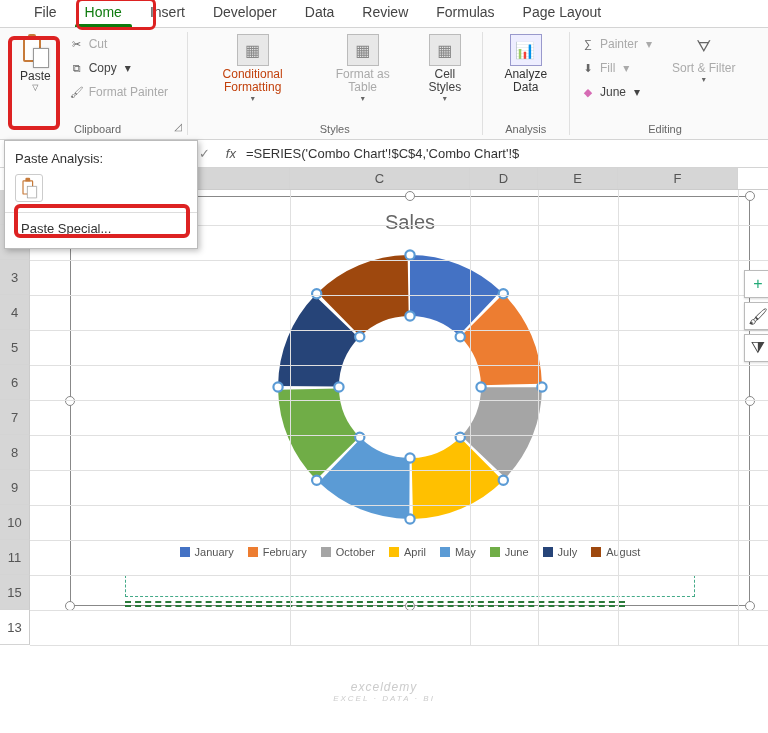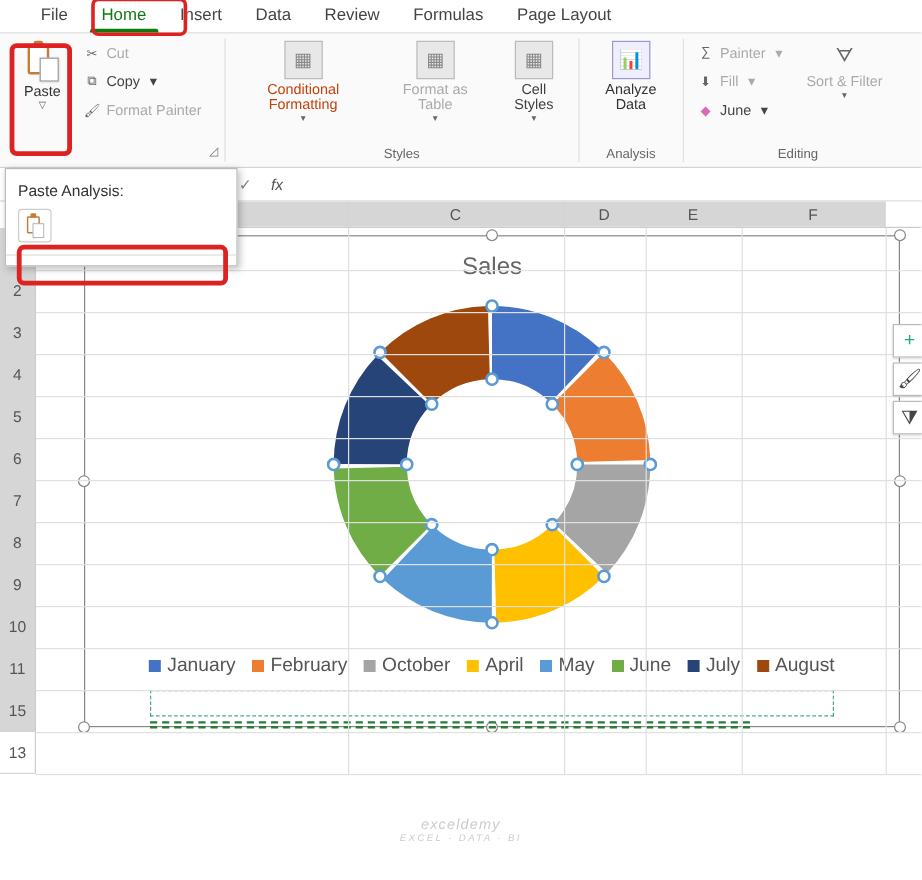--- a/index.html
+++ b/index.html
@@ -70,21 +70,21 @@
   .cell-grid-h { position:absolute; left:0; right:0; height:1px; background:#e0e0e0; }
   
   
   .chart-obj { position:absolute; left:40px; top:6px; width:680px; height:410px; border:1px solid #888; background:#fff; }
   .sel-handle { position:absolute; width:10px; height:10px; border:1.5px solid #888; background:#fff; border-radius:50%; }
   .chart-title { text-align:center; font-size:20px; color:#666; margin-top:14px; }
   .donut-wrap { display:flex; justify-content:center; margin-top:8px; }
   .donut { transform: rotate(-90deg); }
   .seg { stroke-width:42; fill:none; }
   .datapt { fill:#fff; stroke:#5b9bd5; stroke-width:1.5; }
-  .legend { display:flex; justify-content:center; flex-wrap:wrap; gap:14px; font-size:16px; color:#555; margin-top:10px; padding:4px 10px; }
+  .legend { display:flex; justify-content:center; flex-wrap:wrap; gap:14px; font-size:11px; color:#555; margin-top:10px; padding:4px 10px; }
   .legend-item { display:flex; align-items:center; gap:5px; }
   .sw { width:10px; height:10px; }
   .legend-sel { position:absolute; left:54px; bottom:8px; right:54px; height:22px; border:1px dashed #4a8; }
   .marq { position:absolute; left:54px; bottom:-2px; width:500px; height:6px; border-top:2px dashed #2a7a3a; border-bottom:2px dashed #2a7a3a; }
   
   
   .chart-float { position:absolute; right:-4px; top:270px; display:flex; flex-direction:column; gap:4px; z-index:50; }
   .chart-fbtn { width:28px; height:28px; border:1px solid #bbb; background:#fff; display:flex; align-items:center; justify-content:center; font-size:16px; color:#444; cursor:pointer; box-shadow:0 1px 2px rgba(0,0,0,.15); }
   
   .watermark { position:absolute; left:50%; top:680px; transform:translateX(-50%); text-align:center; color:#ccc; font-size:12px; font-style:italic; letter-spacing:1px; pointer-events:none; }
@@ -92,20 +92,21 @@
   
   u.accel { text-decoration:underline; }
 </style>
 </head>
 <body>
 
 <div class="ribbon-tabs">
   <div class="ribbon-tab">File</div>
   <div class="ribbon-tab active">Home</div>
   <div class="ribbon-tab">Insert</div>
+  <div class="ribbon-tab">Developer</div>
   <div class="ribbon-tab">Data</div>
   <div class="ribbon-tab">Review</div>
   <div class="ribbon-tab">Formulas</div>
   <div class="ribbon-tab">Page Layout</div>
 </div>
 <div class="annot-red annot-home"></div>
 
 <div class="ribbon-body">
 
   <div class="ribbon-group" style="min-width:180px">
@@ -128,20 +129,21 @@
             <span class="mini-icon">⧉</span>
             <span>Copy</span>
             <span class="chev" style="margin-left:4px">▾</span>
           </div>
         <div class="small-btn disabled">
             <span class="mini-icon">🖌</span>
             <span>Format Painter</span>
           </div>
       </div>
     </div>
+    <div class="group-label">Clipboard</div>
     <div class="dialog-launcher">◿</div>
   </div>
 
   <div class="ribbon-group" style="min-width:230px">
     <div class="ribbon-row" style="gap:8px">
       <div class="big-btn disabled">
         <div class="styles-icon">▦</div>
         <span class="lbl" style="color:#c2410c">Conditional Formatting</span>
           <span class="chev">▾</span>
       </div>
@@ -202,33 +204,35 @@
   <div class="opt-row">
     <div style="width:28px;height:28px;border:1px solid #ccc;border-radius:3px;display:flex;align-items:center;justify-content:center">
       <div class="clipboard-icon" style="transform:scale(.6);transform-origin:center">
           <div class="board"></div>
           <div class="clip"></div>
           <div class="sheet"></div>
         </div>
     </div>
   </div>
   <div class="sep"></div>
+  <div class="item">Paste <u class="accel">S</u>pecial...</div>
 </div>
 <div class="annot-red annot-pastespecial"></div>
 
 <div class="formula-bar">
   <div class="namebox">
       <span></span>
       <span class="dd">▾</span>
     </div>
   <div class="fb-btns">
     <span>✕</span>
     <span>✓</span>
   </div>
   <span class="fx">fx</span>
+  <input class="formula-input" value="=SERIES('Combo Chart'!$C$4,'Combo Chart'!$" style="">
 </div>
 
 <div class="col-headers">
   <div class="col-h sel" style="width:260px">B</div>
   <div class="col-h sel" style="width:180px">C</div>
   <div class="col-h sel" style="width:68px">D</div>
   <div class="col-h sel" style="width:80px">E</div>
   <div class="col-h sel" style="width:120px">F</div>
 </div>
 

